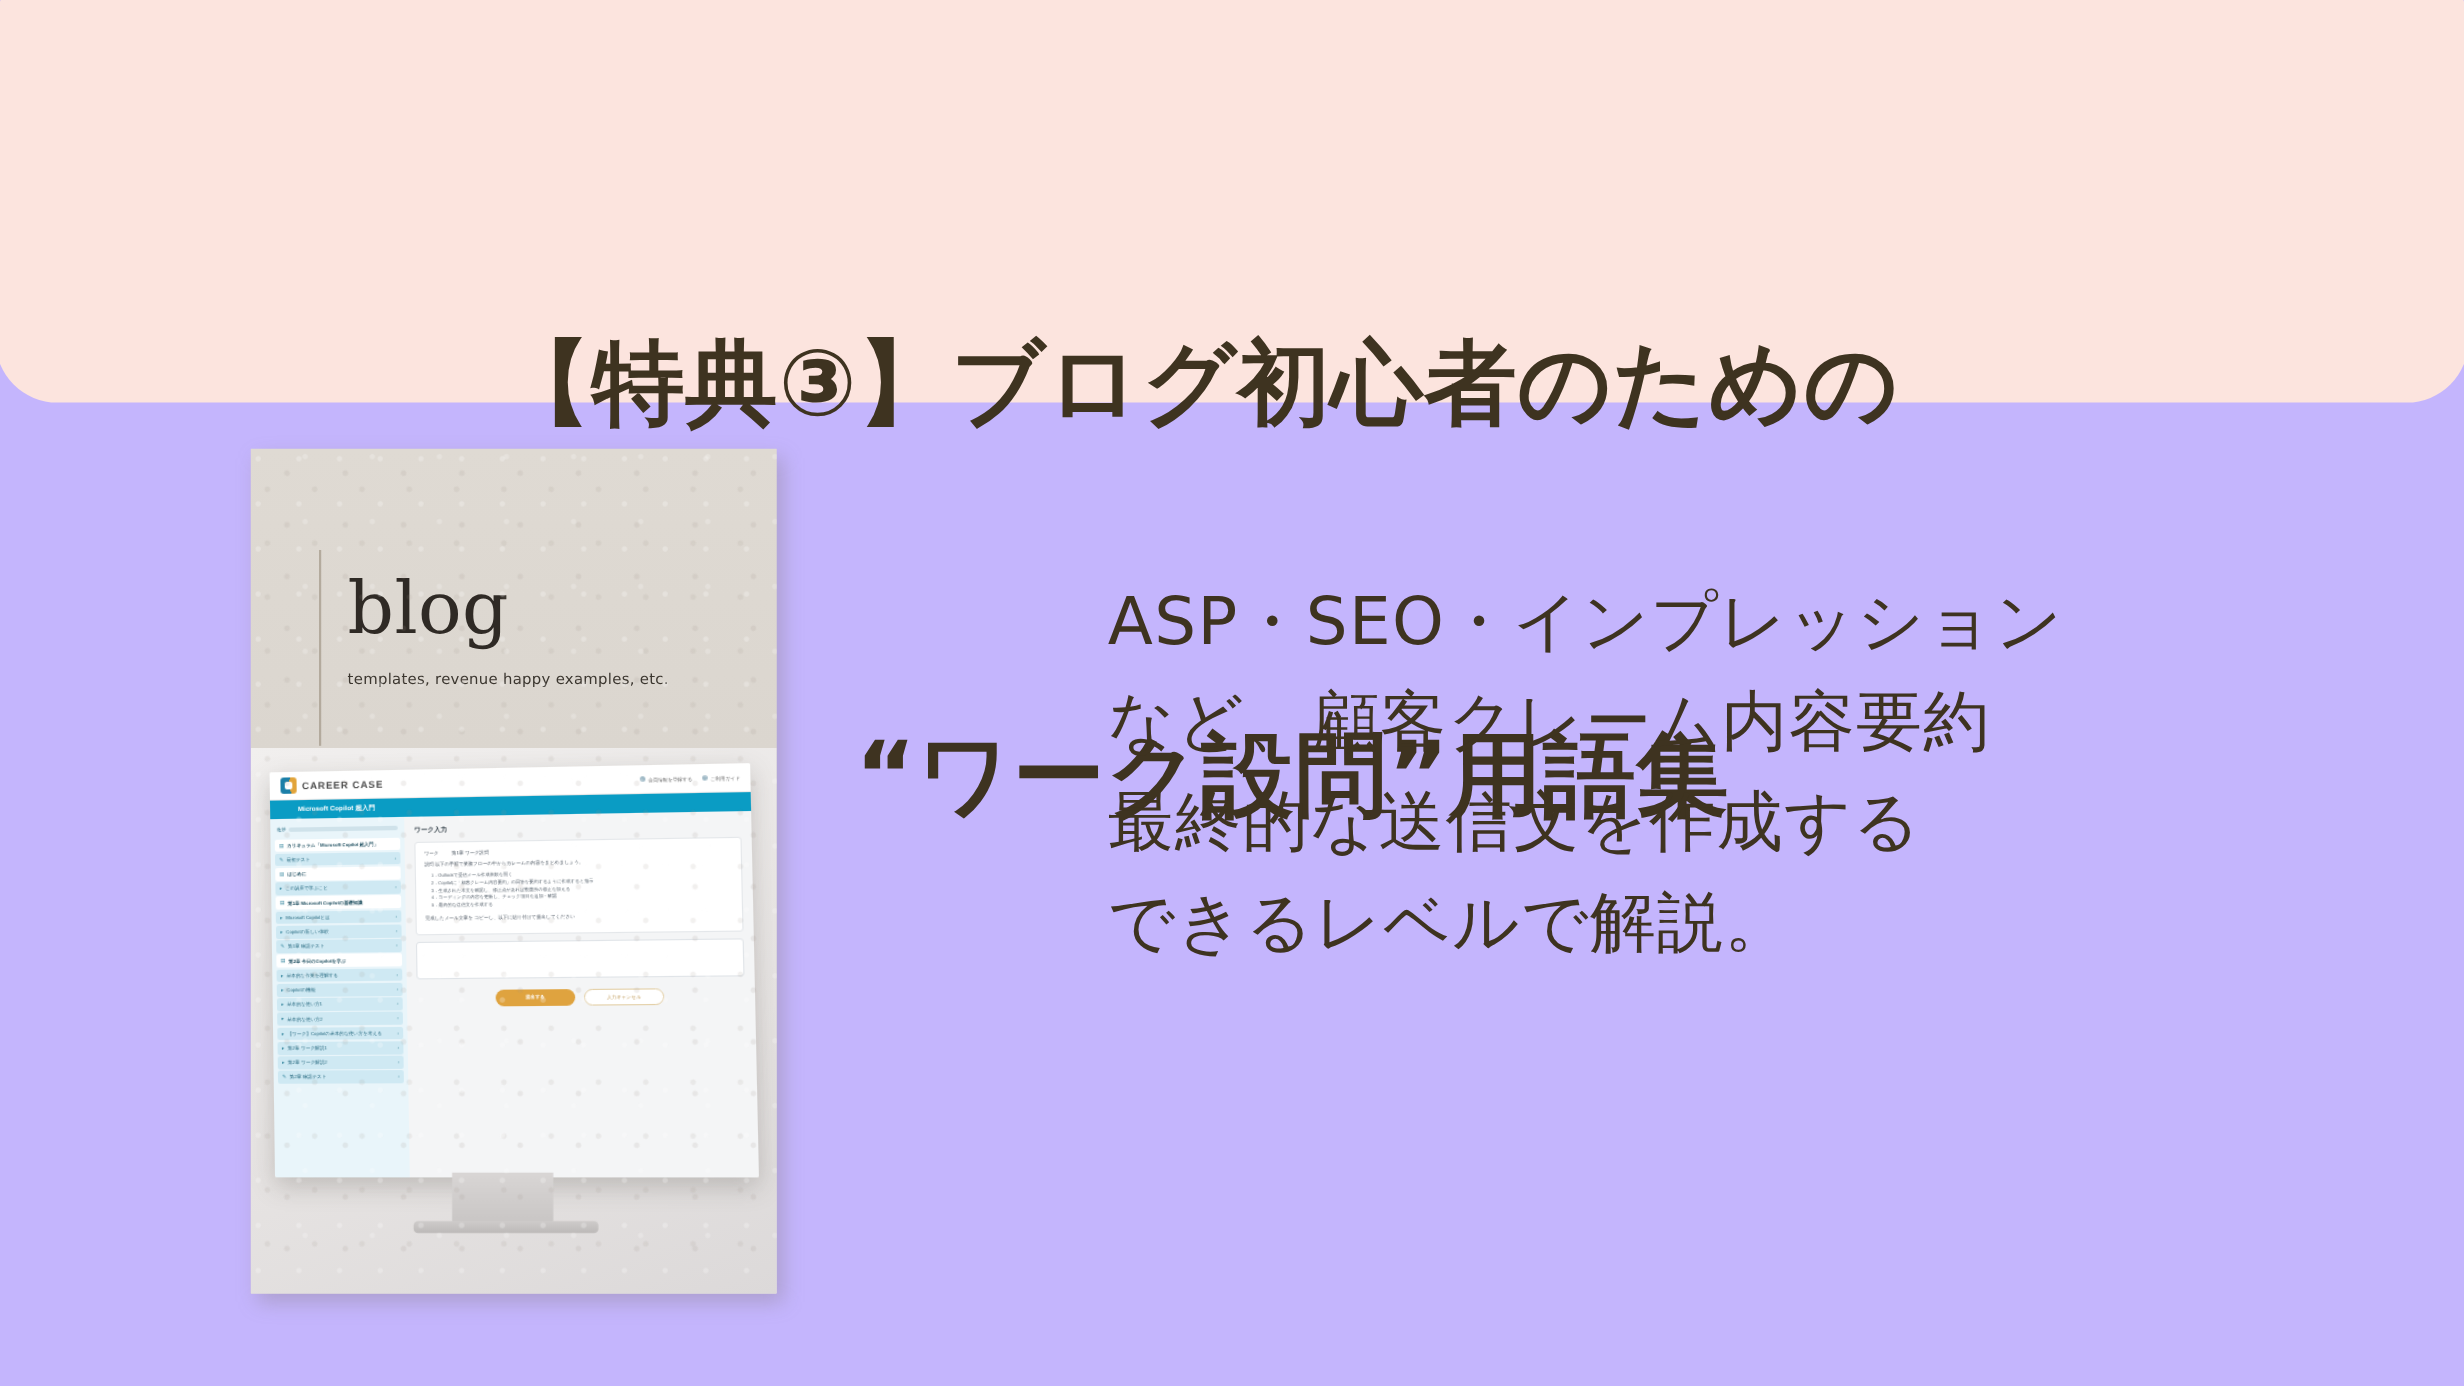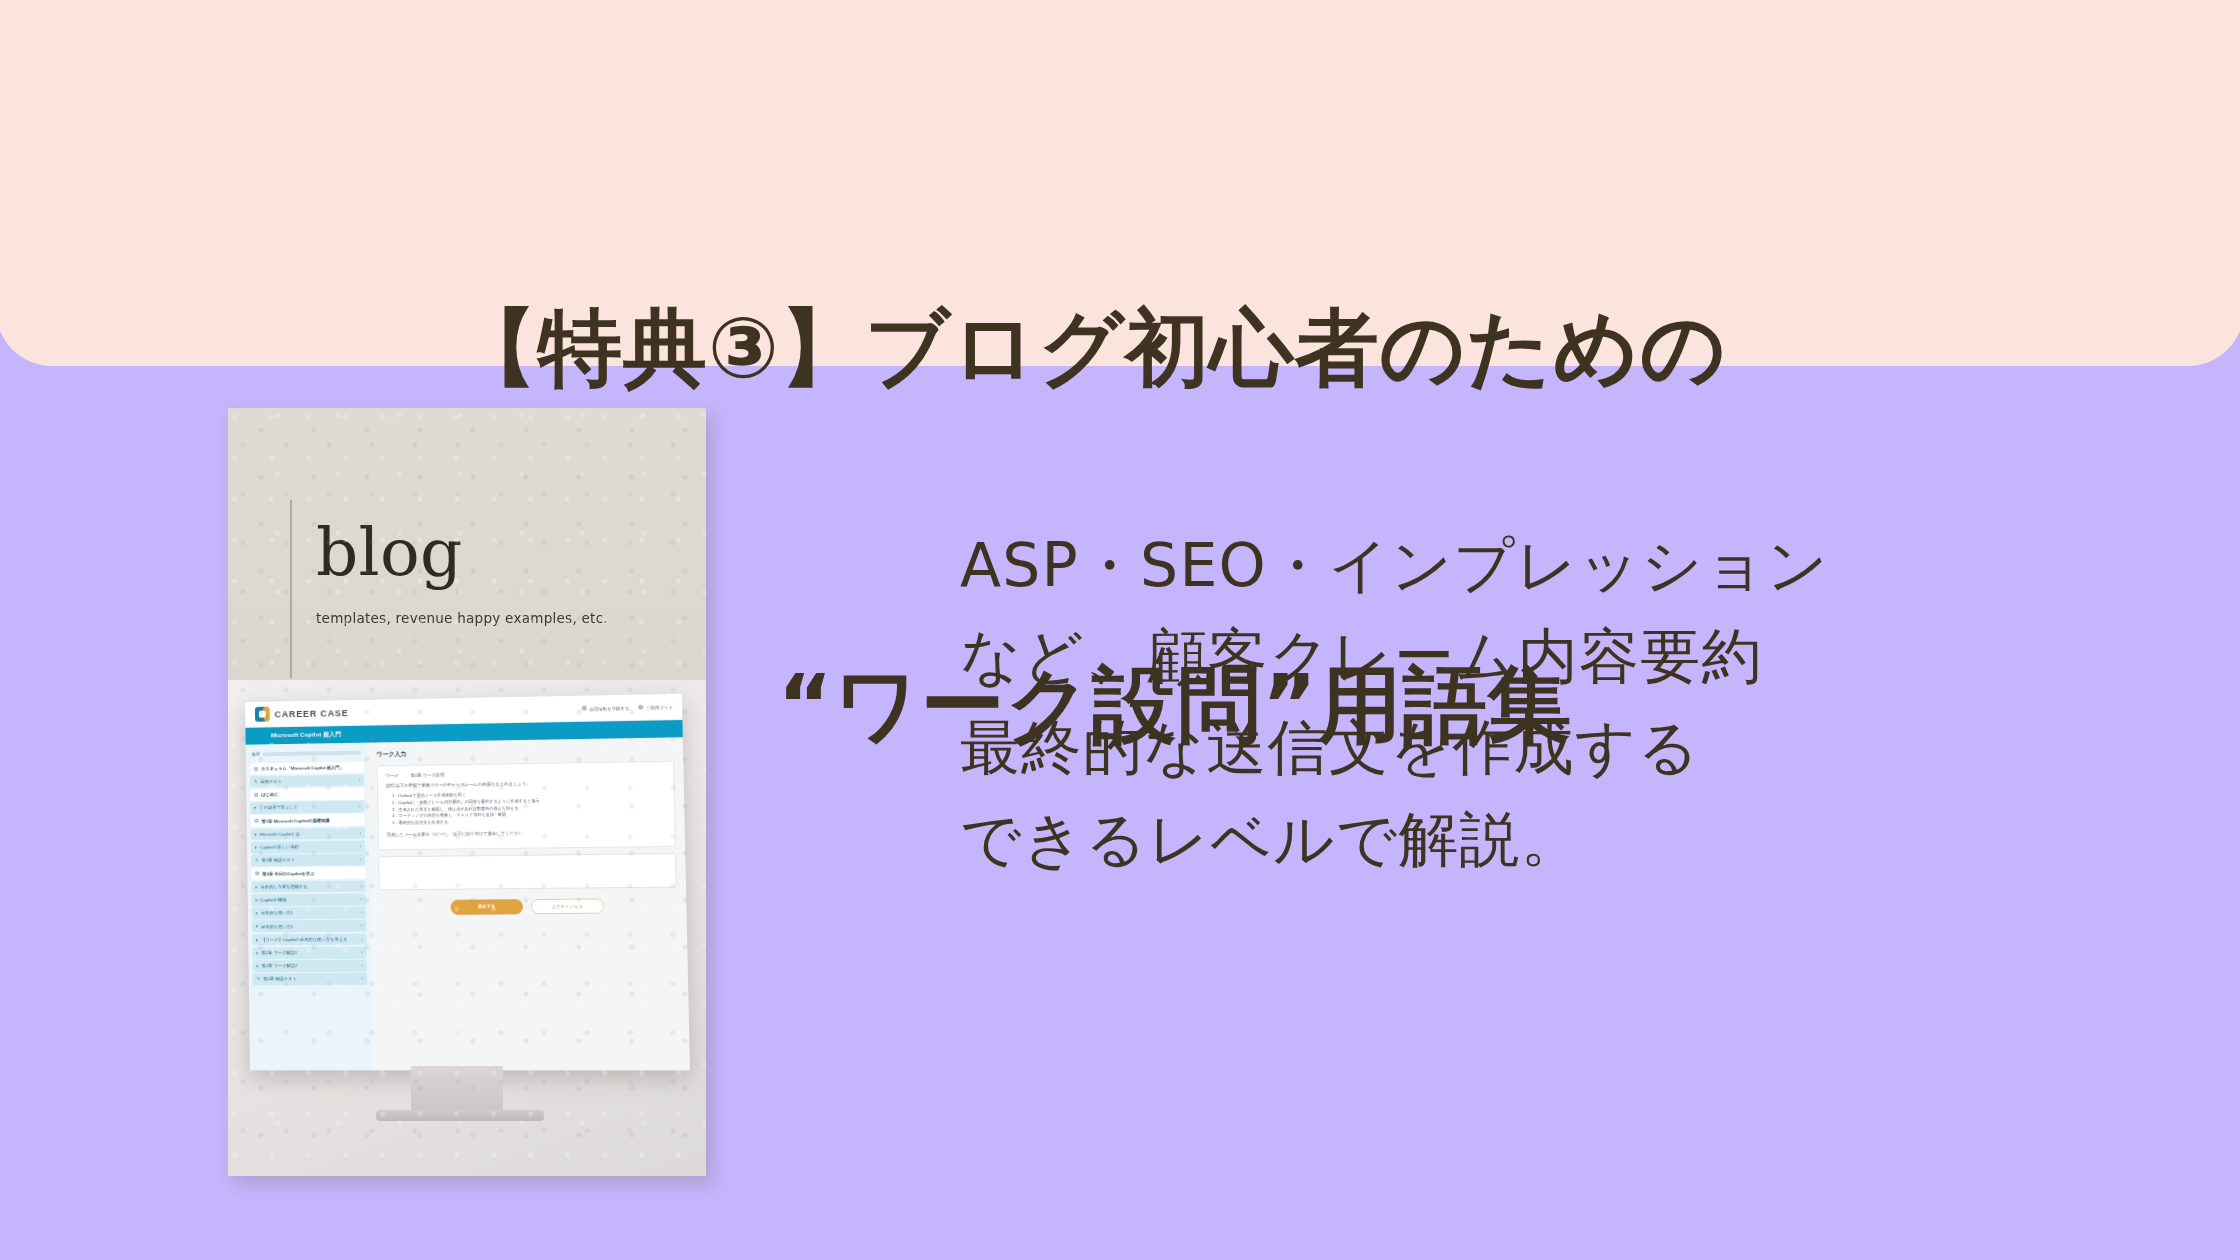--- a/index.html
+++ b/index.html
@@ -288,21 +288,21 @@
     left: 960px;
     top: 520px;
     width: 1120px;
     color: #3e3320;
     font-family: "DejaVu Sans", "Liberation Sans", sans-serif;
     font-size: 60px;
     font-weight: 400;
     line-height: 1.52;
     letter-spacing: 0.02em;
   }
-  .body-copy .ln { display: block; white-space: pre; }
+  .body-copy .ln { display: block; white-space: pre; margin-left: 47px; }
 </style>
 </head>
 <body>
 
 <div id="slide">
 
   <div class="header-banner" style="background: rgb(252, 228, 222);"></div>
 
   <div class="header-title" style="color: rgb(62, 51, 32);">
     <span class="title-line title-line-1">【特典③】ブログ初心者のための</span>

